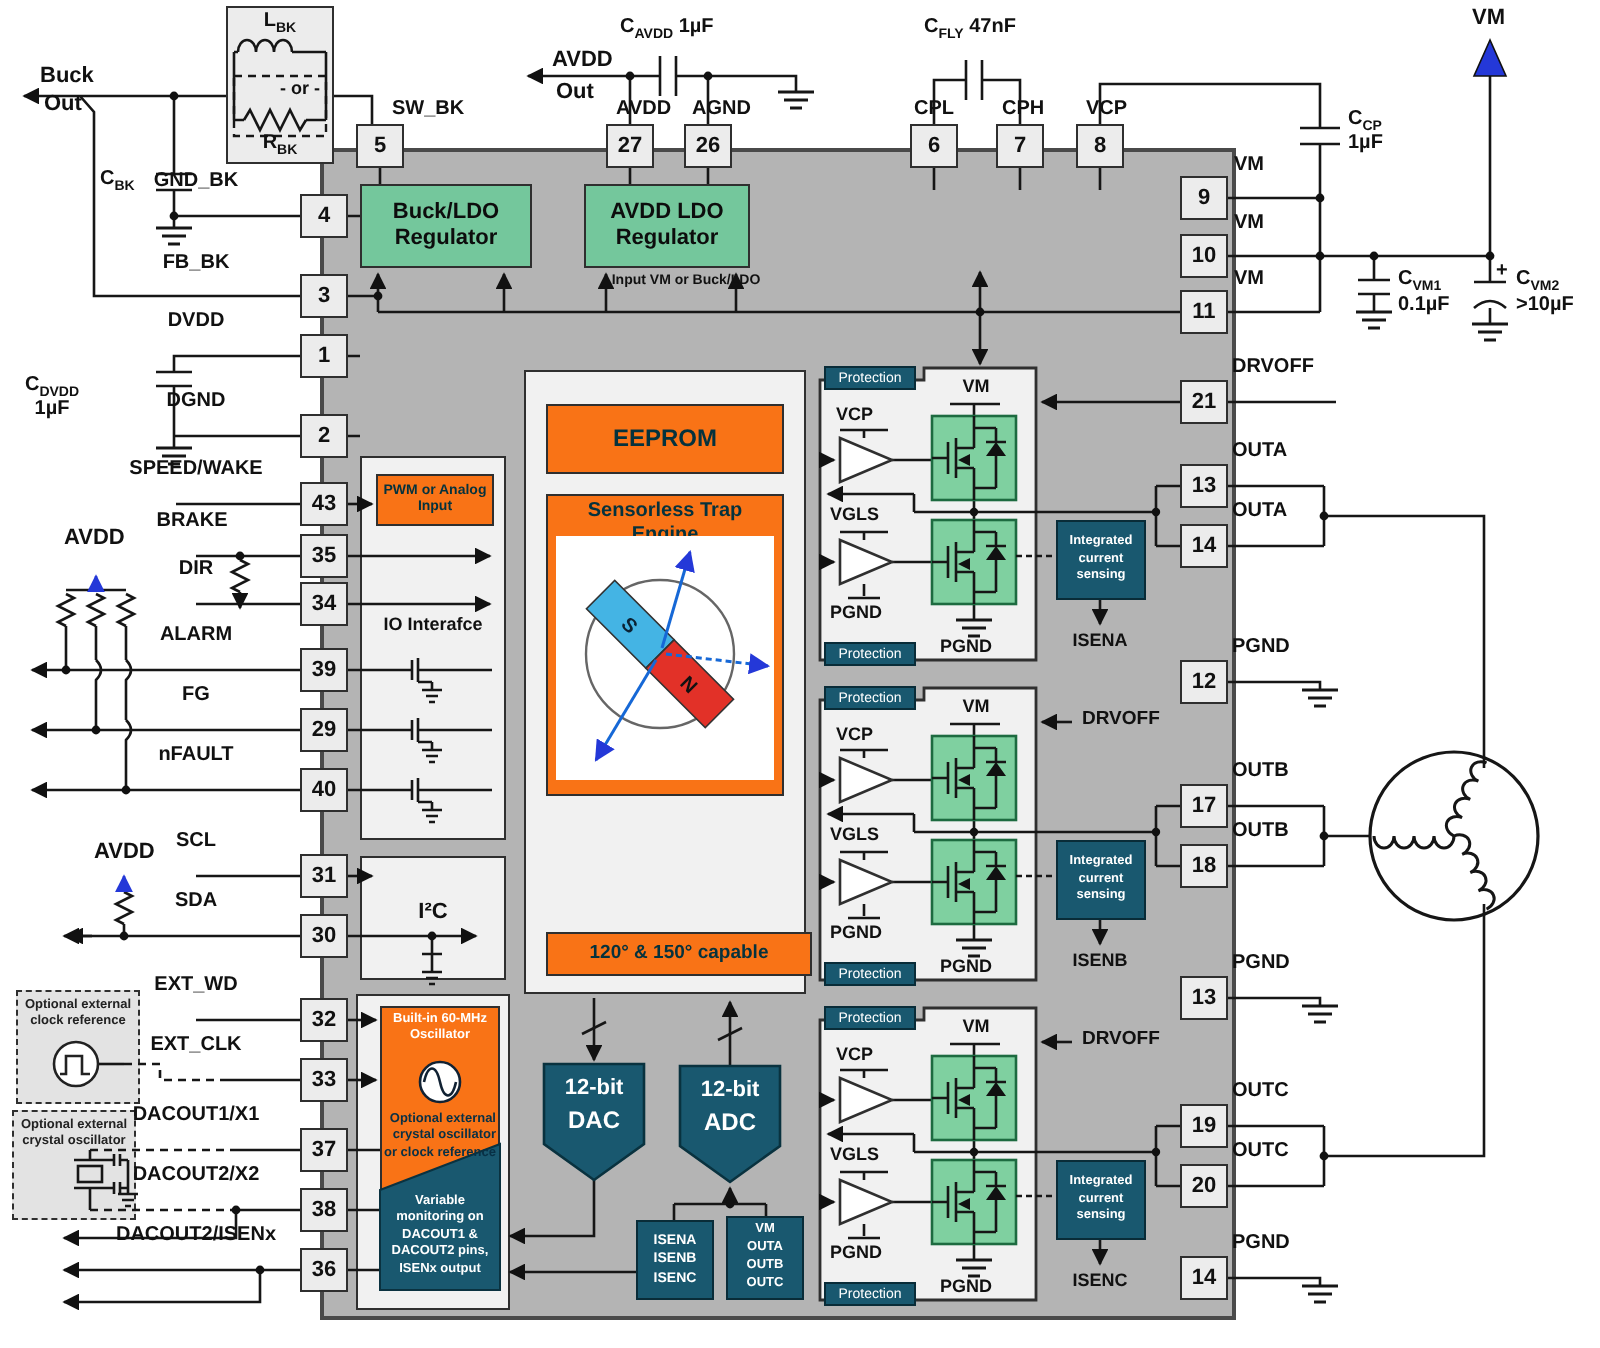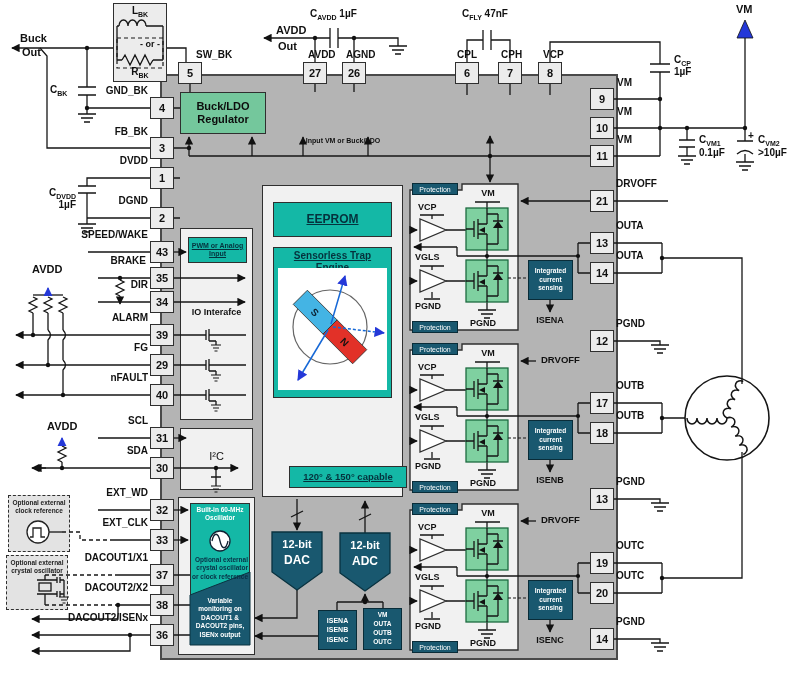--- a/index.html
+++ b/index.html
@@ -2,59 +2,62 @@
 <html><head>
 <meta charset="utf-8">
 <style>
   html,body{margin:0;padding:0;background:#fff;font-family:"Liberation Sans",sans-serif;}
   #canvas{position:relative;width:800px;height:674px;background:#fff;overflow:hidden;}
   .chip{position:absolute;left:160px;top:74px;width:458px;height:586px;background:#b4b4b4;border:2px solid #4a4a4a;box-sizing:border-box;z-index:0;}
   .whitebox{position:absolute;background:#f1f1f1;border:1.5px solid #2f2f2f;box-sizing:border-box;z-index:1;}
   .dash{position:absolute;background:#e3e3e3;border:1.5px dashed #2f2f2f;box-sizing:border-box;z-index:1;font:bold 6.5px/1.25 "Liberation Sans",sans-serif;color:#222;text-align:center;padding-top:3px;}
   .box{position:absolute;box-sizing:border-box;border:1.5px solid #2f2f2f;display:flex;align-items:center;justify-content:center;text-align:center;z-index:2;}
   .green{background:#74c79c;color:#0d0d0d;font:bold 11px/1.2 "Liberation Sans",sans-serif;}
-  .cyan{background:#14b8a6;color:#05323d;font:bold 10px/1.2 "Liberation Sans",sans-serif;text-decoration:underline;}
+  .cyan{background:#f97316;color:#05323d;font:bold 10px/1.2 "Liberation Sans",sans-serif;}
   .tealb{background:#19586f;color:#fff;border:1.2px solid #092c38;}
   .pin{position:absolute;width:24px;height:22px;background:#ececec;border:1.6px solid #2f2f2f;box-sizing:border-box;display:flex;align-items:center;justify-content:center;font:bold 11px "Liberation Sans",sans-serif;color:#111;z-index:10;}
   .t{position:absolute;font:600 10px/1.1 "Liberation Sans",sans-serif;color:#111;white-space:nowrap;z-index:10;}
-  .lr{text-align:right;width:100px;}
+  .lr{text-align:center;width:100px;}
   sub{font-size:7px;} 
   svg#wires{position:absolute;left:0;top:0;z-index:5;pointer-events:none;}
 </style>
 </head>
 <body>
 
 <div id="canvas">
 
   <div class="chip"></div>
 
   <div class="whitebox" style="left:180px;top:228px;width:73px;height:192px"></div>
   <div class="whitebox" style="left:180px;top:428px;width:73px;height:62px"></div>
   <div class="whitebox" style="left:262px;top:185px;width:141px;height:312px"></div>
   <div class="whitebox" style="left:178px;top:497px;width:77px;height:158px"></div>
 
   <div class="box green" style="left:180px;top:92px;width:86px;height:42px">
       <span>Buck/LDO Regulator</span>
     </div>
+  <div class="box green" style="left:292px;top:92px;width:83px;height:42px">
+      <span>AVDD LDO Regulator</span>
+    </div>
 
   <div class="box cyan" style="left:188px;top:237px;width:59px;height:26px;font-size:7px">
       <span>PWM or Analog Input</span>
     </div>
   <div class="box cyan" style="left:273px;top:202px;width:119px;height:35px;font-size:12px">
       <span>EEPROM</span>
     </div>
   <div class="box cyan" style="left:273px;top:247px;width:119px;height:151px;align-items:flex-start;padding-top:2px">
       <span style="display:block;width:110px">Sensorless Trap Engine</span>
     </div>
-  <div class="box cyan" style="left:289px;top:466px;width:118px;height:22px;font-size:9.5px">
+  <div class="box cyan" style="left:273px;top:466px;width:133px;height:22px;font-size:9.5px">
       <span>120° &amp; 150° capable</span>
     </div>
   <div class="box cyan" style="left:190px;top:503px;width:60px;height:142px"></div>
 
-  <div class="t" style="left:180px;top:450px;width:73px;text-align:center;font-size:11px;font-weight:normal">I²C</div>
+  <div class="t" style="left:180px;top:450px;width:73px;text-align:center;font-size:11px;font-weight:bold">I²C</div>
   <div class="t" style="left:180px;top:308px;width:73px;text-align:center;font-size:9px">IO Interafce</div>
 
   <div class="box tealb" style="left:318px;top:610px;width:39px;height:40px;flex-direction:column;font:bold 7px/1.35 'Liberation Sans',sans-serif">
     <span>ISENA</span>
       <span>ISENB</span>
       <span>ISENC</span>
   </div>
   <div class="box tealb" style="left:363px;top:608px;width:39px;height:42px;flex-direction:column;font:bold 6.5px/1.35 'Liberation Sans',sans-serif">
     <span>VM</span>
       <span>OUTA</span>

